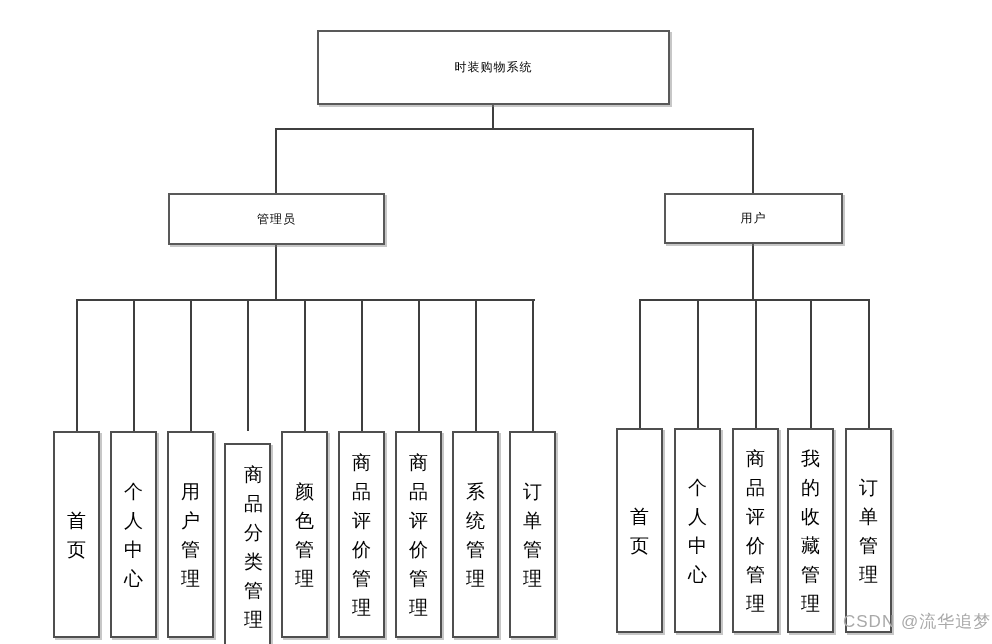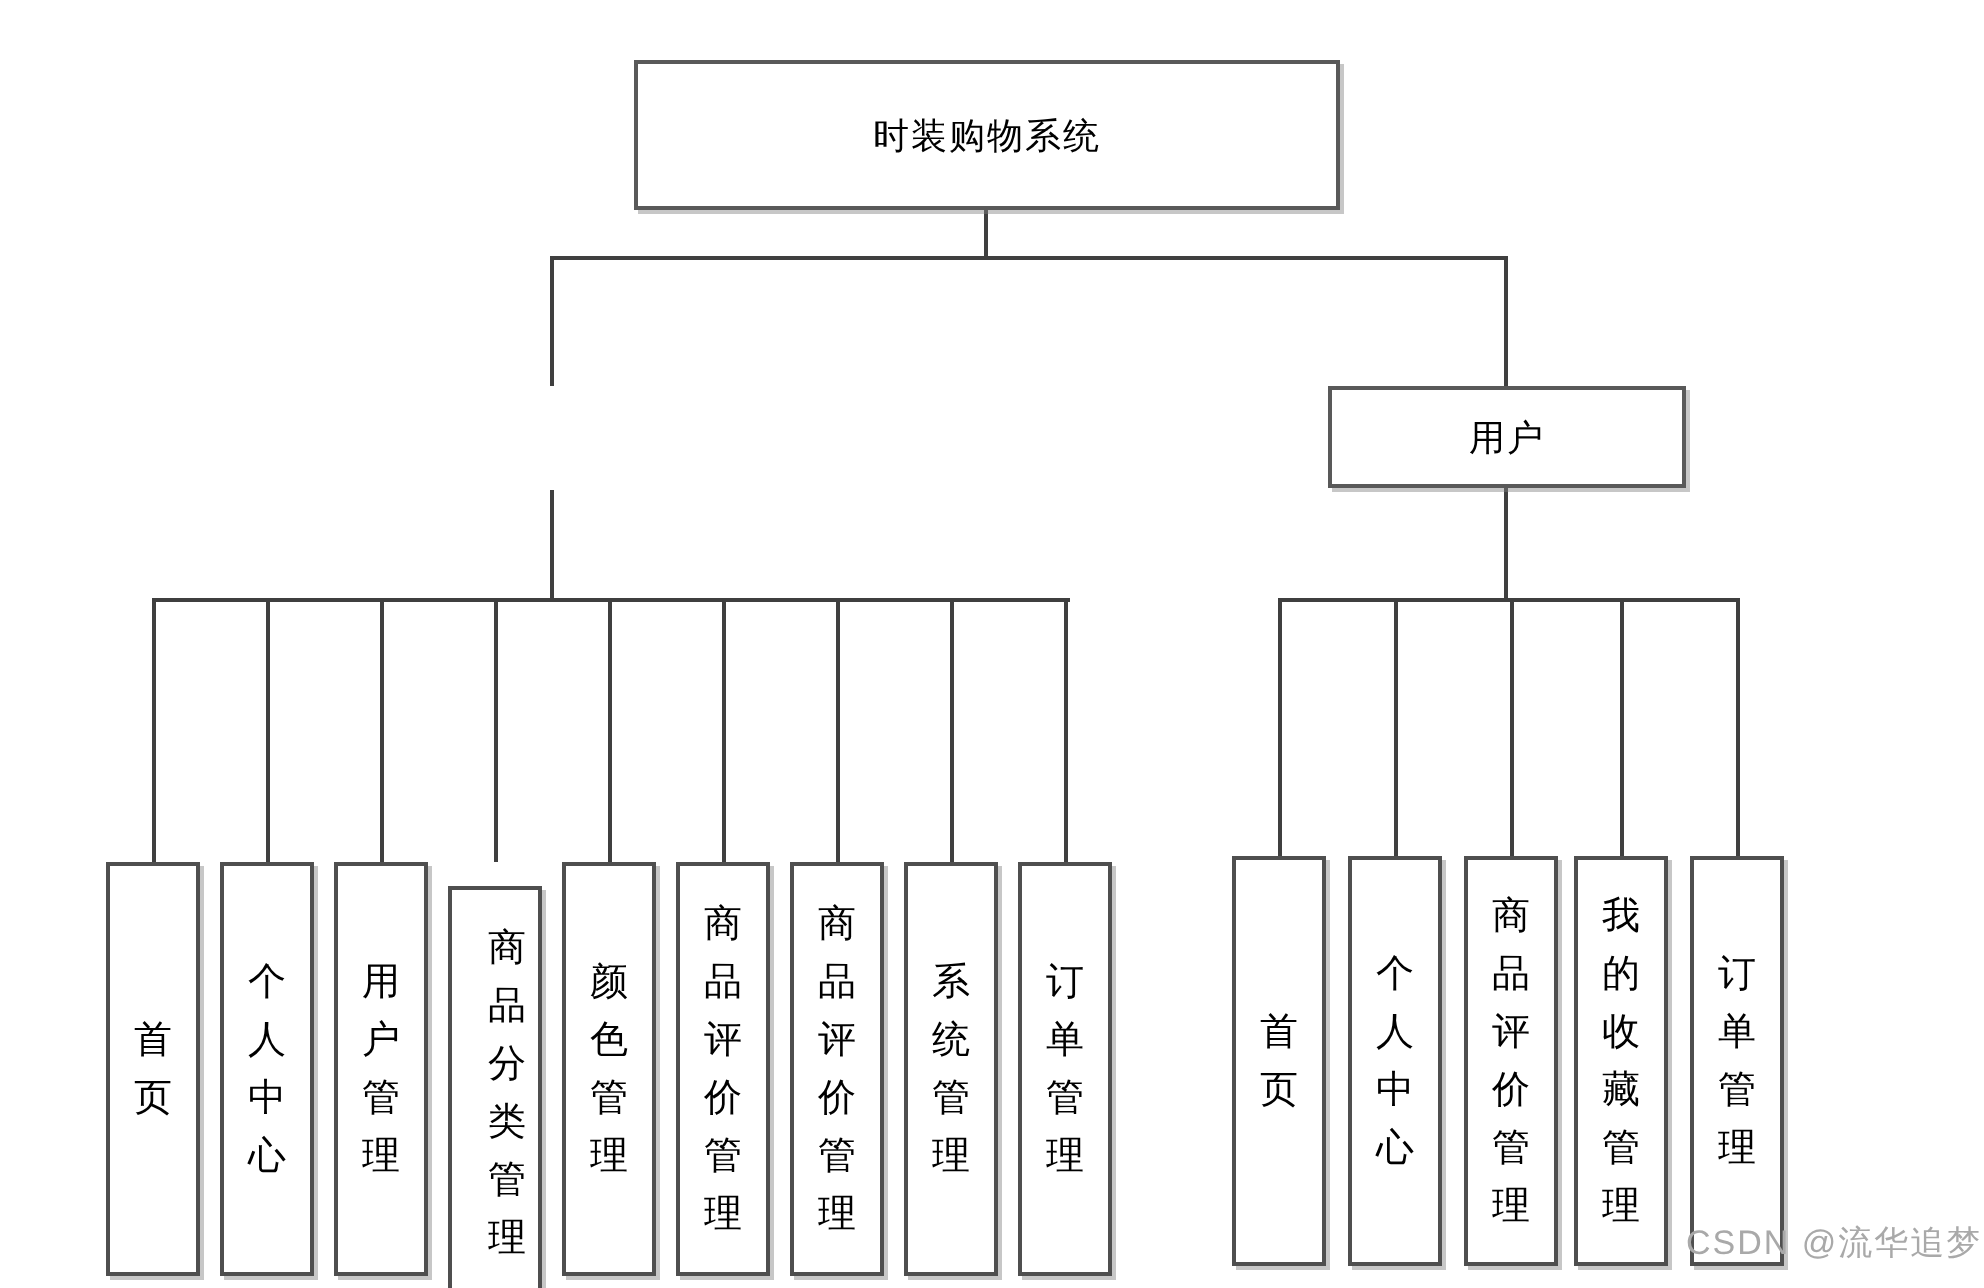--- a/index.html
+++ b/index.html
@@ -18,21 +18,21 @@
   }
   .node {
     position: absolute;
     box-sizing: border-box;
     background: #ffffff;
     border: 2px solid #595959;
     box-shadow: 2px 2px 0 rgba(130,130,130,0.45);
     display: flex;
     align-items: center;
     justify-content: center;
-    font-size: 18px;
+    font-size: 12px;
     letter-spacing: 1px;
     z-index: 2;
   }
   .leaf {
     position: absolute;
     box-sizing: border-box;
     width: 47px;
     background: #ffffff;
     border: 2px solid #4f4f4f;
     box-shadow: 2px 2px 0 rgba(130,130,130,0.45);
@@ -68,20 +68,23 @@
 </style>
 </head>
 <body>
 
 <div class="canvas">
 
   <div class="node" style="left:317px; top:30px; width:353px; height:75px;">
     <span>时装购物系统</span>
   </div>
 
+  <div class="node" style="left:168px; top:193px; width:217px; height:52px;">
+    <span>管理员</span>
+  </div>
   <div class="node" style="left:664px; top:193px; width:179px; height:51px;font-family:Liberation Mono, monospace;">
     <span>用户</span>
   </div>
 
   <div class="line v-line" style="left:492px; top:105px; height:24px;"></div>
   <div class="line h-line" style="left:275px; top:128px; width:479px;"></div>
   <div class="line v-line" style="left:275px; top:128px; height:65px;"></div>
   <div class="line v-line" style="left:752px; top:128px; height:65px;"></div>
 
   <div class="line v-line" style="left:275px; top:245px; height:55px;"></div>

